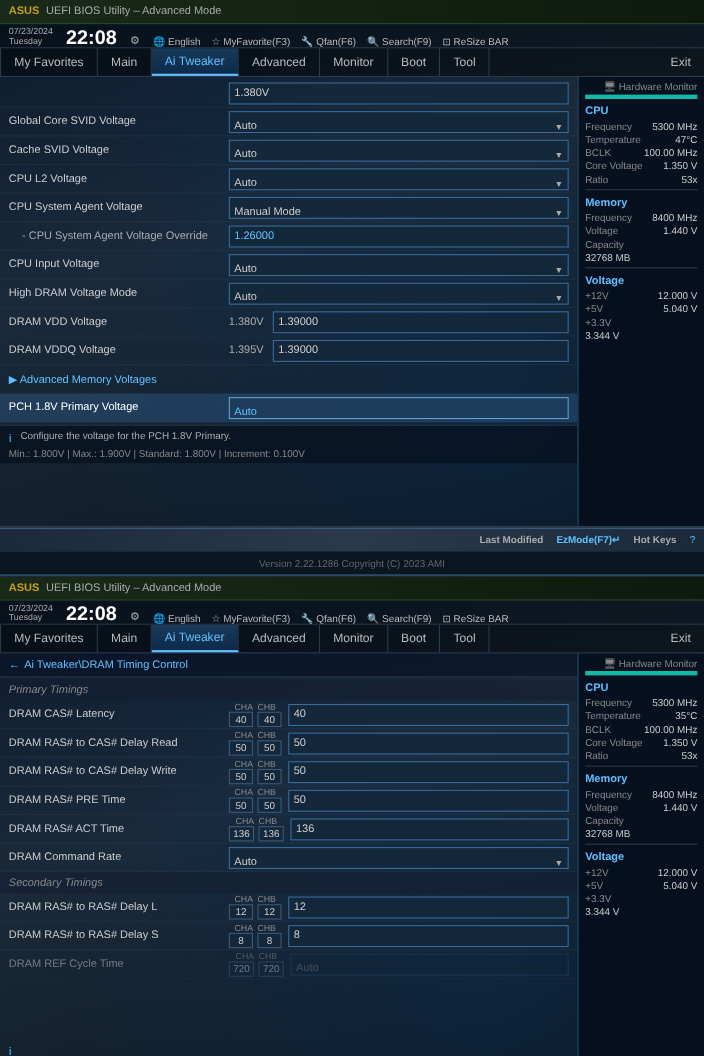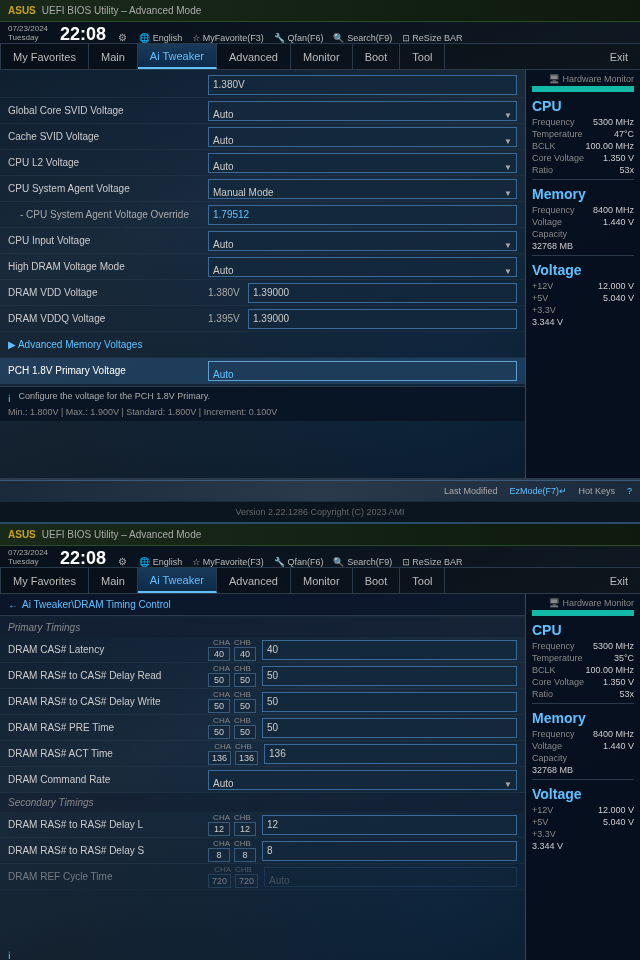--- a/index.html
+++ b/index.html
@@ -245,25 +245,25 @@
       border-left: 1px solid #2a4a6a;
       padding: 4px 6px;
       overflow: hidden;
     }
     .hw-monitor-title {
       color: #888;
       font-size: 9px;
       text-align: right;
       margin-bottom: 6px;
       padding-bottom: 2px;
-      border-bottom: 6px solid #14b8a6;
+      border-bottom: 4px solid #14b8a6;
     }
     .hw-section-title {
       color: #60c0ff;
-      font-size: 14px;
+      font-size: 10px;
       font-weight: bold;
       margin: 6px 0 3px 0;
     }
     .hw-row {
       display: flex;
       justify-content: space-between;
       margin-bottom: 2px;
     }
     .hw-label {
       color: #888;
@@ -311,20 +311,21 @@
       justify-content: flex-end;
       padding: 0 8px;
       gap: 12px;
       border-top: 1px solid #3a5a7a;
       border-bottom: 1px solid #1a2a3a;
     }
     .sep-btn {
       color: #aaa;
       font-size: 9px;
       cursor: pointer;
+      font-weight: bold;
     }
     .sep-btn.highlight {
       color: #60c0ff;
     }
 
     
     .version-bar {
       height: 20px;
       background: #0a1520;
       display: flex;
@@ -421,21 +422,21 @@
               <span>Manual Mode</span>
                 <span class="select-arrow">▼</span>
             </div>
           </div>
         </div>
 
         <div class="setting-row">
           <span class="setting-label indent">- CPU System Agent Voltage Override</span>
           <div class="setting-control">
             <div class="input-control">
-              <span style="color:#60c0ff">1.79512</span>
+              <span style="color:#60c0ff">1.26000</span>
             </div>
           </div>
         </div>
 
         <div class="setting-row">
           <span class="setting-label">CPU Input Voltage</span>
           <div class="setting-control">
             <div class="select-control">
               <span>Auto</span>
                 <span class="select-arrow">▼</span>

